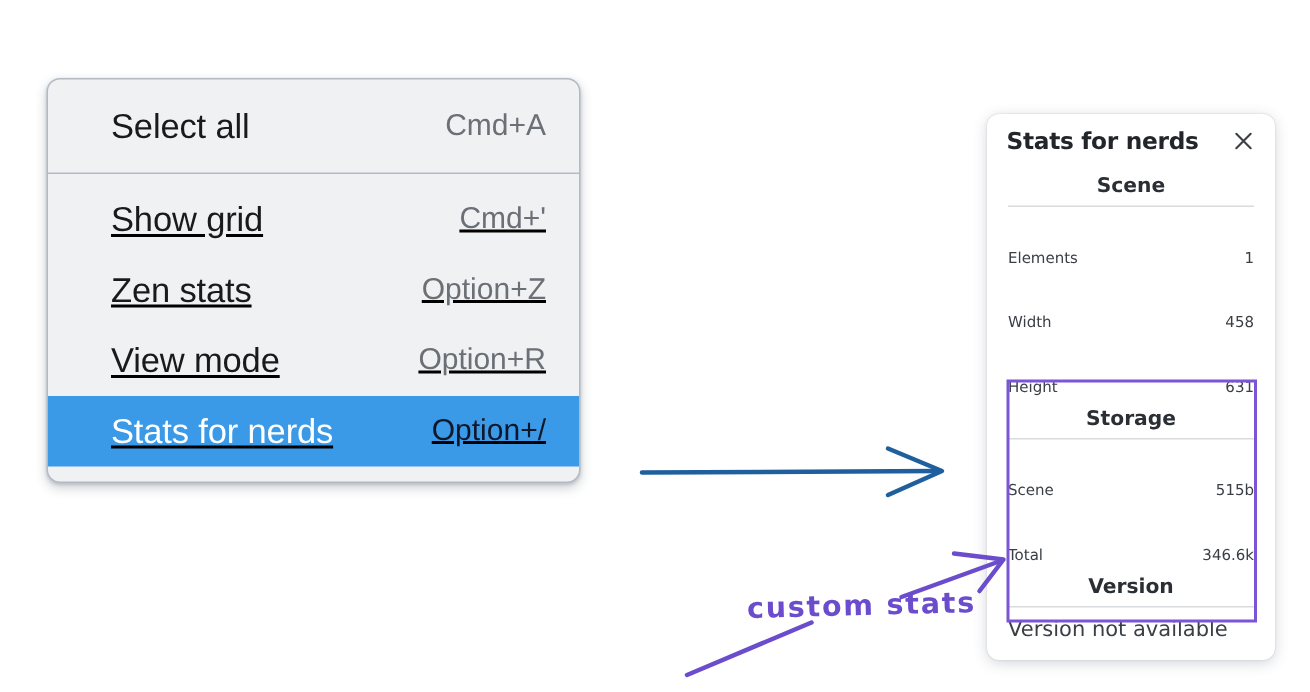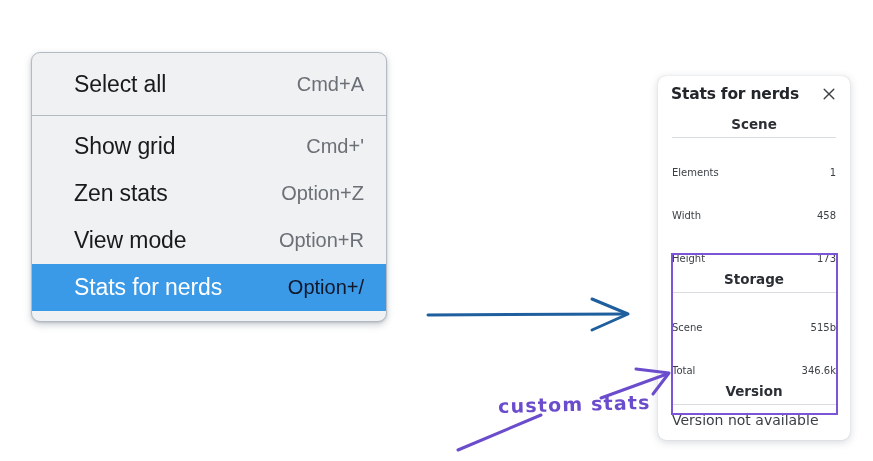--- a/index.html
+++ b/index.html
@@ -28,20 +28,21 @@
     box-shadow: 0 3px 7px rgba(90,100,115,0.30), 0 1px 2px rgba(90,100,115,0.20);
     box-sizing: border-box;
     overflow: hidden;
     padding-top: 8px;
     padding-bottom: 10px;
   }
   .menu-group + .menu-group {
     border-top: 1px solid #b3bac4;
     margin-top: 7px;
     padding-top: 7px;
+    text-decoration: underline;
   }
   .menu-item {
     display: flex;
     align-items: center;
     justify-content: space-between;
     height: 47px;
     padding: 0 22px 0 42px;
     box-sizing: border-box;
     cursor: default;
   }
@@ -209,21 +210,21 @@
   <div class="stat-row">
     <span class="k">Elements</span>
     <span class="v">1</span>
   </div>
   <div class="stat-row">
     <span class="k">Width</span>
     <span class="v">458</span>
   </div>
   <div class="stat-row">
     <span class="k">Height</span>
-    <span class="v">173</span>
+    <span class="v">631</span>
   </div>
 
   <div class="section-title">Storage</div>
   <div class="rule"></div>
   <div class="stat-row">
     <span class="k">Scene</span>
     <span class="v">515b</span>
   </div>
   <div class="stat-row">
     <span class="k">Total</span>

